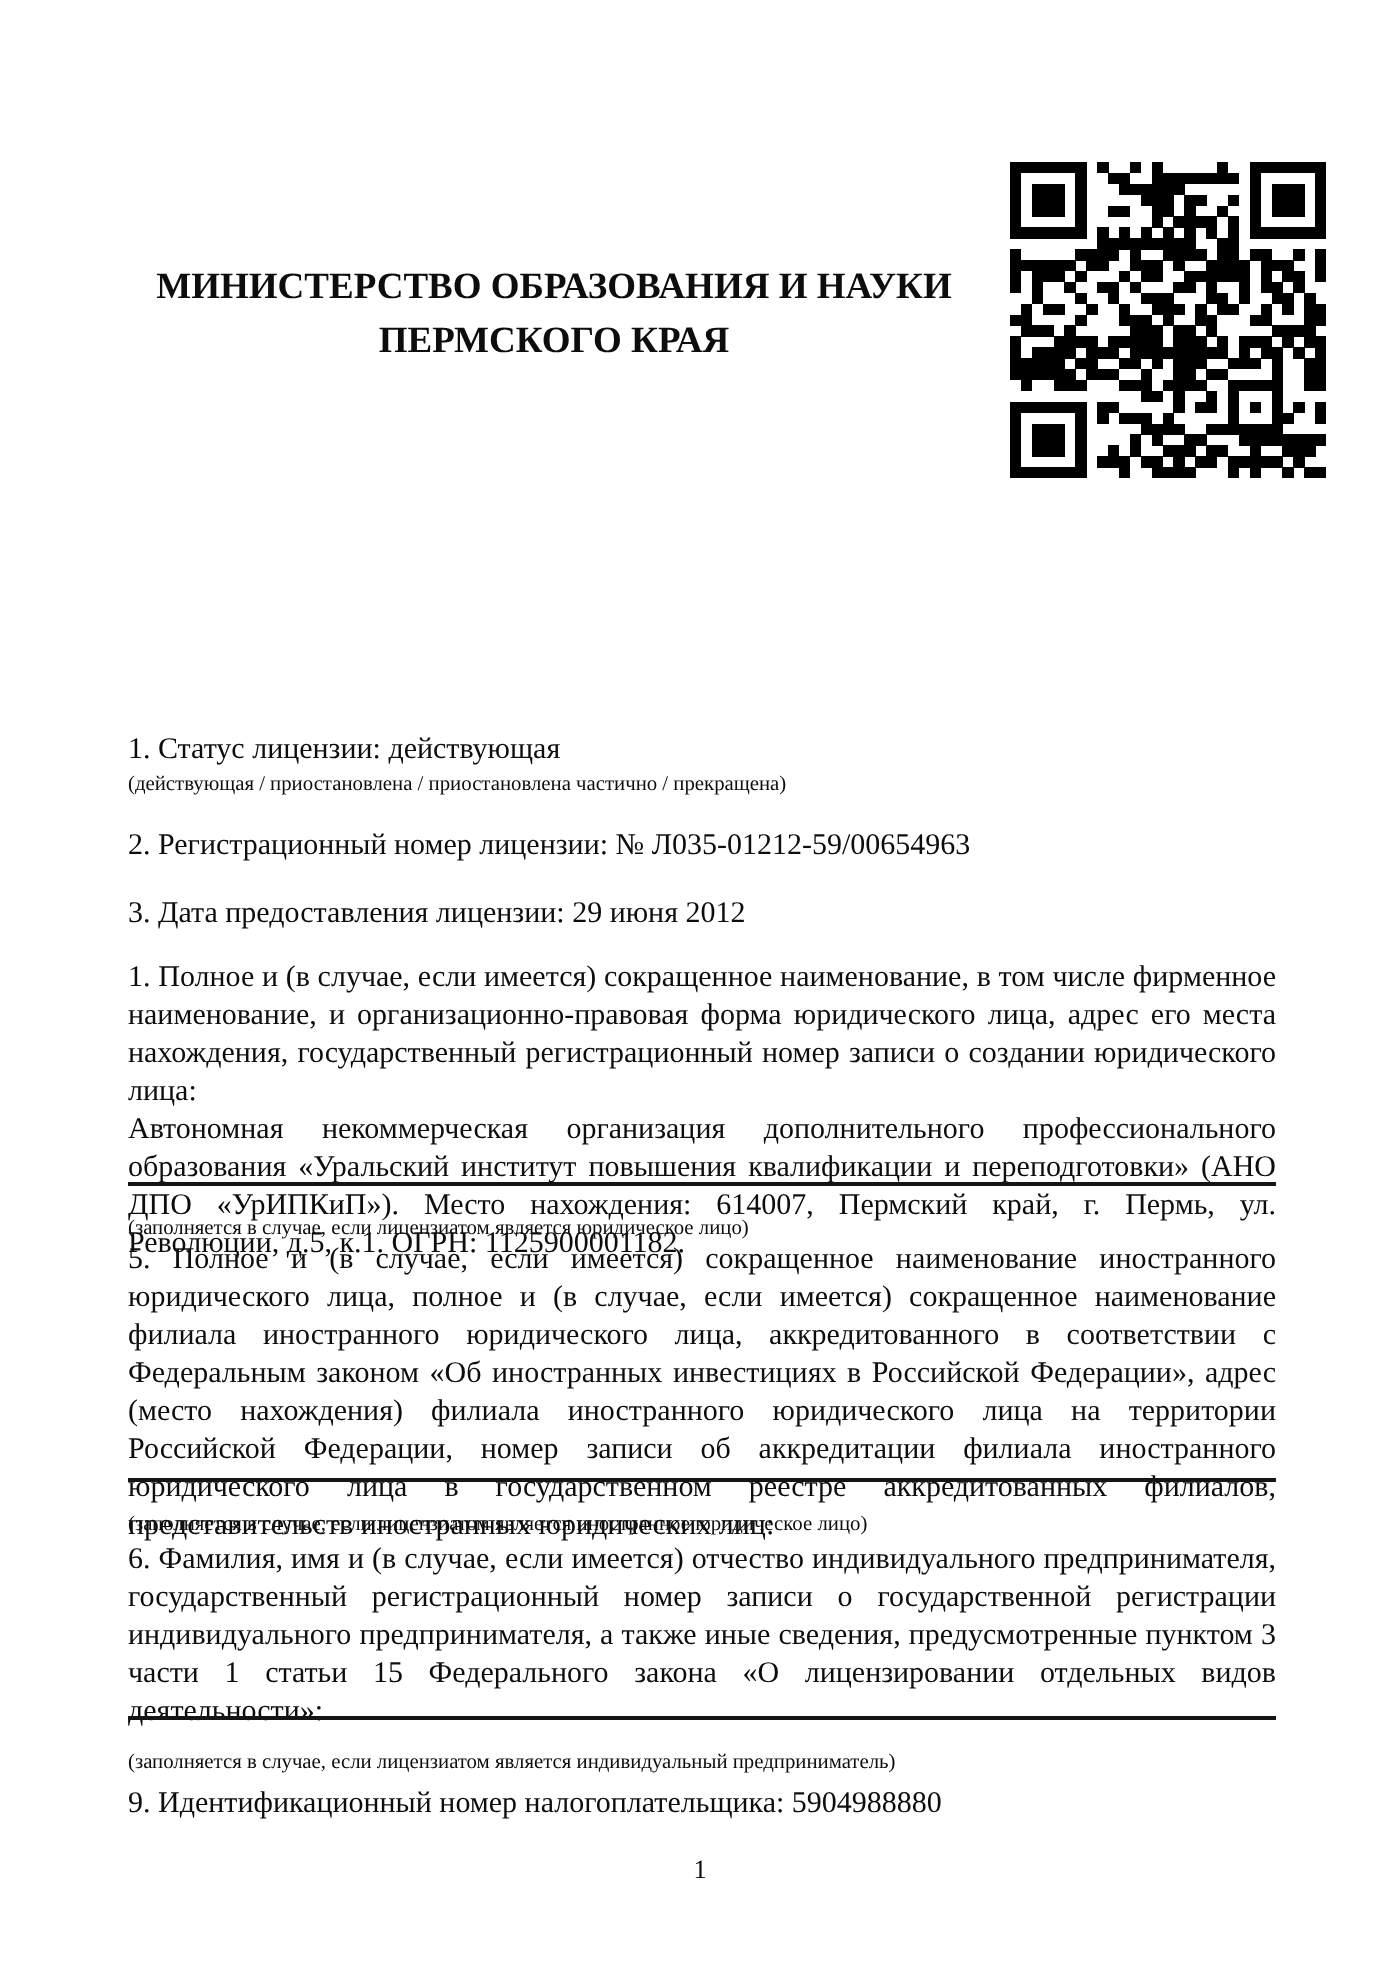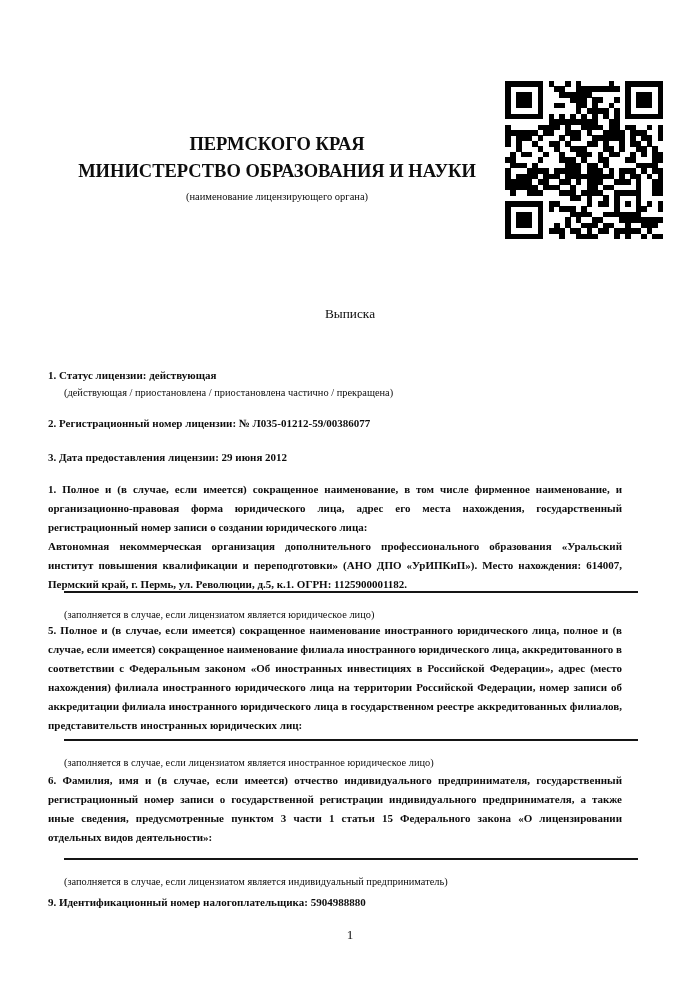--- a/index.html
+++ b/index.html
@@ -41,24 +41,23 @@
   .doc-title{
     left:63px;top:304px;width:574px;
     text-align:center;
     font-size:13.3px;
     line-height:19px;
   }
   .doc-title .line{white-space:nowrap;}
 
   
   .para{
-    left:48px;width:574px;
-    font-size:11px;
+    left:64px;width:574px;
+    font-size:15px;
     line-height:19px;
-    font-weight:bold;
   }
   .just{text-align:justify;}
 
   
   .cap{
     left:64px;width:574px;
     font-size:10.4px;
     line-height:13px;
     text-align:left;
     padding-right:28px;
@@ -73,23 +72,22 @@
     left:63px;top:925px;width:574px;
     text-align:center;
     font-size:13.2px;
     line-height:19px;
   }
 </style>
 </head>
 <body>
 
 <div class="abs ministry">
+  <div class="line">МИНИСТЕРСТВО ОБРАЗОВАНИЯ И НАУКИ</div>
   <div class="line">ПЕРМСКОГО КРАЯ</div>
-  <div class="line">МИНИСТЕРСТВО ОБРАЗОВАНИЯ И НАУКИ</div>
-  <div class="ministry-caption">(наименование лицензирующего органа)</div>
 </div>
 
 <div class="abs qr-box" id="qr">
     <svg viewBox="0 0 29 29" width="158" height="158" shape-rendering="crispEdges">
       <rect x="0" y="0" width="29" height="29" fill="#ffffff"></rect>
       <g fill="#000000">
         <rect x="0" y="0" width="1.04" height="1.04"></rect>
         <rect x="1" y="0" width="1.04" height="1.04"></rect>
         <rect x="2" y="0" width="1.04" height="1.04"></rect>
         <rect x="3" y="0" width="1.04" height="1.04"></rect>
@@ -542,27 +540,26 @@
         <rect x="20" y="28" width="1.04" height="1.04"></rect>
         <rect x="22" y="28" width="1.04" height="1.04"></rect>
         <rect x="25" y="28" width="1.04" height="1.04"></rect>
         <rect x="27" y="28" width="1.04" height="1.04"></rect>
         <rect x="28" y="28" width="1.04" height="1.04"></rect>
       </g>
     </svg>
   </div>
 
 <div class="abs doc-title">
-  <div class="line">Выписка</div>
 </div>
 
 <p class="abs para" style="top:366px;margin:0;"><span>1. Статус лицензии:</span> <span>действующая</span></p>
 <div class="abs cap" style="top:386px;">(действующая / приостановлена / приостановлена частично / прекращена)</div>
 
-<p class="abs para" style="top:414px;margin:0;"><span>2. Регистрационный номер лицензии:</span> <span>№ Л035-01212-59/00386077</span></p>
+<p class="abs para" style="top:414px;margin:0;"><span>2. Регистрационный номер лицензии:</span> <span>№ Л035-01212-59/00654963</span></p>
 
 <p class="abs para" style="top:448px;margin:0;"><span>3. Дата предоставления лицензии:</span> <span>29 июня 2012</span></p>
 
 <div class="abs para just" style="top:480px;">
   <div>1. Полное и (в случае, если имеется) сокращенное наименование, в том числе фирменное наименование, и организационно-правовая форма юридического лица, адрес его места нахождения, государственный регистрационный номер записи о создании юридического лица:</div>
   <div>Автономная некоммерческая организация дополнительного профессионального образования «Уральский институт повышения квалификации и переподготовки» (АНО ДПО «УрИПКиП»). Место нахождения: 614007, Пермский край, г. Пермь, ул. Революции, д.5, к.1. ОГРН: 1125900001182.</div>
 </div>
 <div class="abs cap cap-rule" style="top:591px;">(заполняется в случае, если лицензиатом является юридическое лицо)</div>
 
 <div class="abs para just" style="top:621px;">5. Полное и (в случае, если имеется) сокращенное наименование иностранного юридического лица, полное и (в случае, если имеется) сокращенное наименование филиала иностранного юридического лица, аккредитованного в соответствии с Федеральным законом «Об иностранных инвестициях в Российской Федерации», адрес (место нахождения) филиала иностранного юридического лица на территории Российской Федерации, номер записи об аккредитации филиала иностранного юридического лица в государственном реестре аккредитованных филиалов, представительств иностранных юридических лиц:</div>

